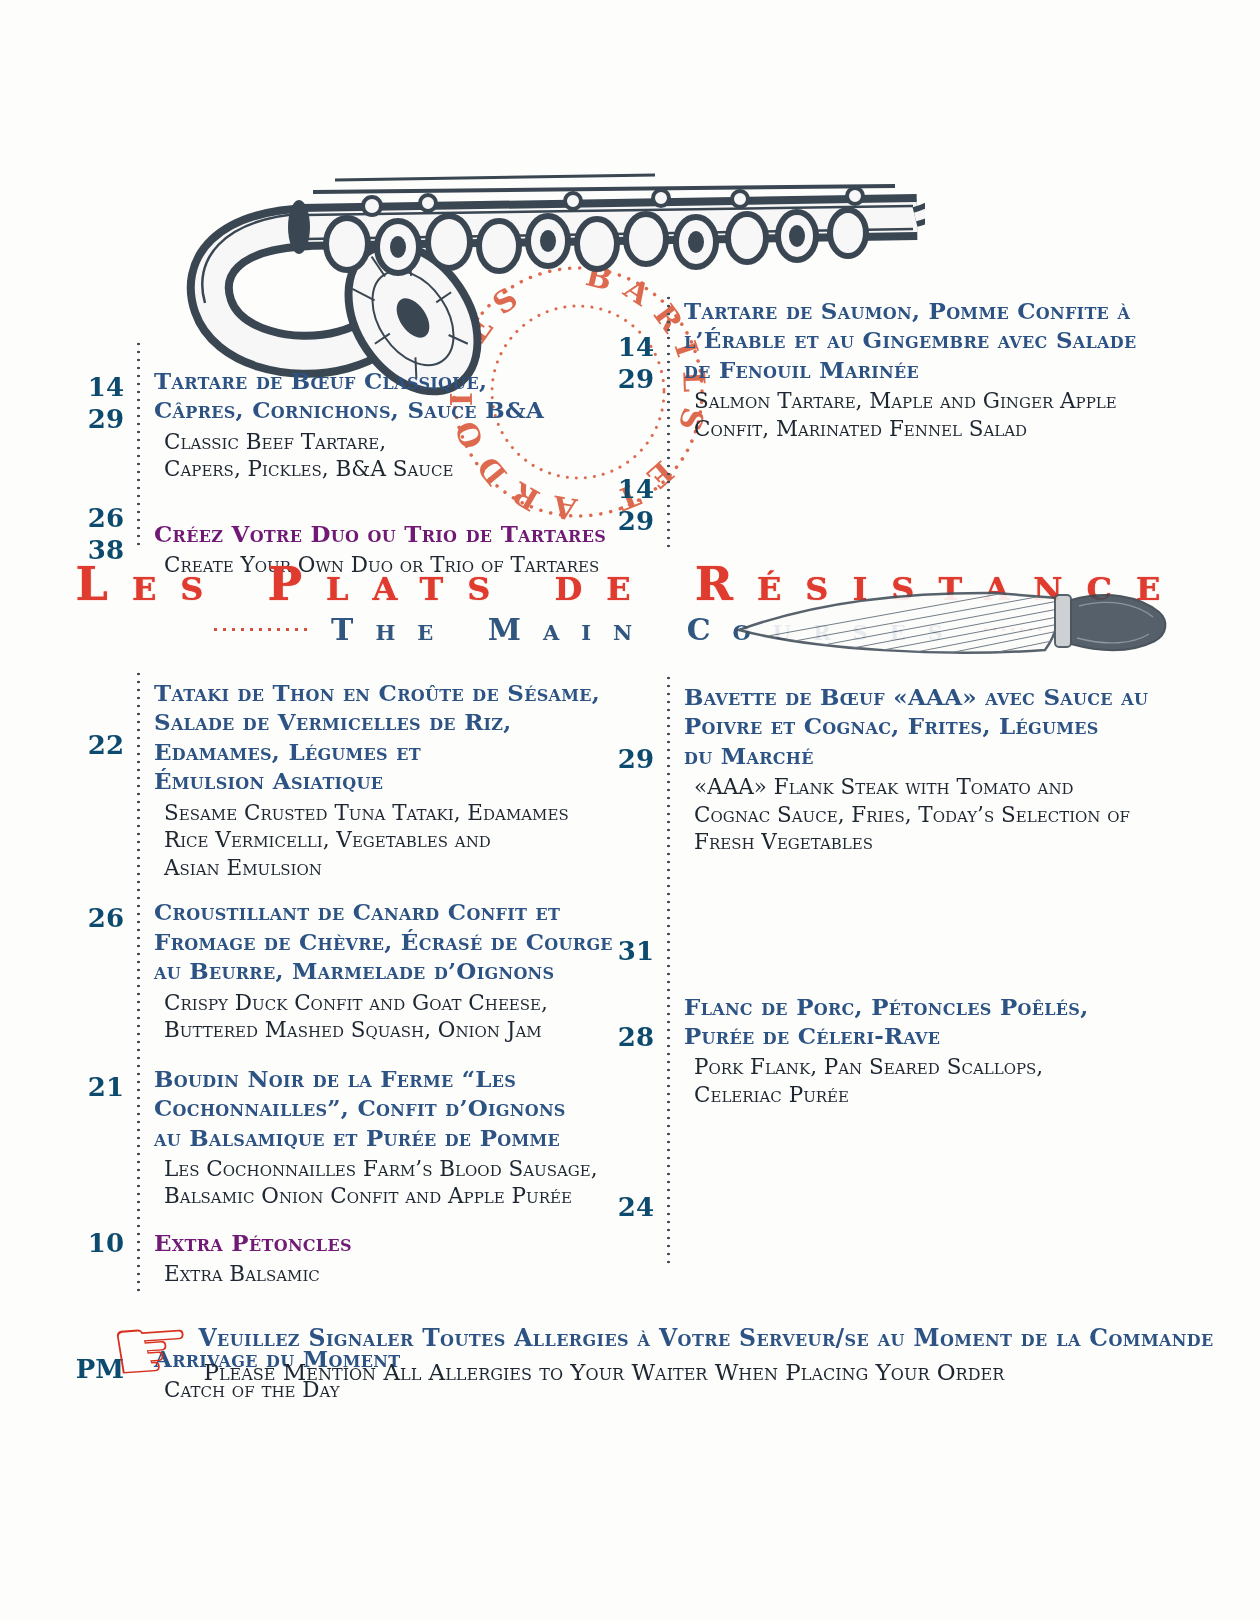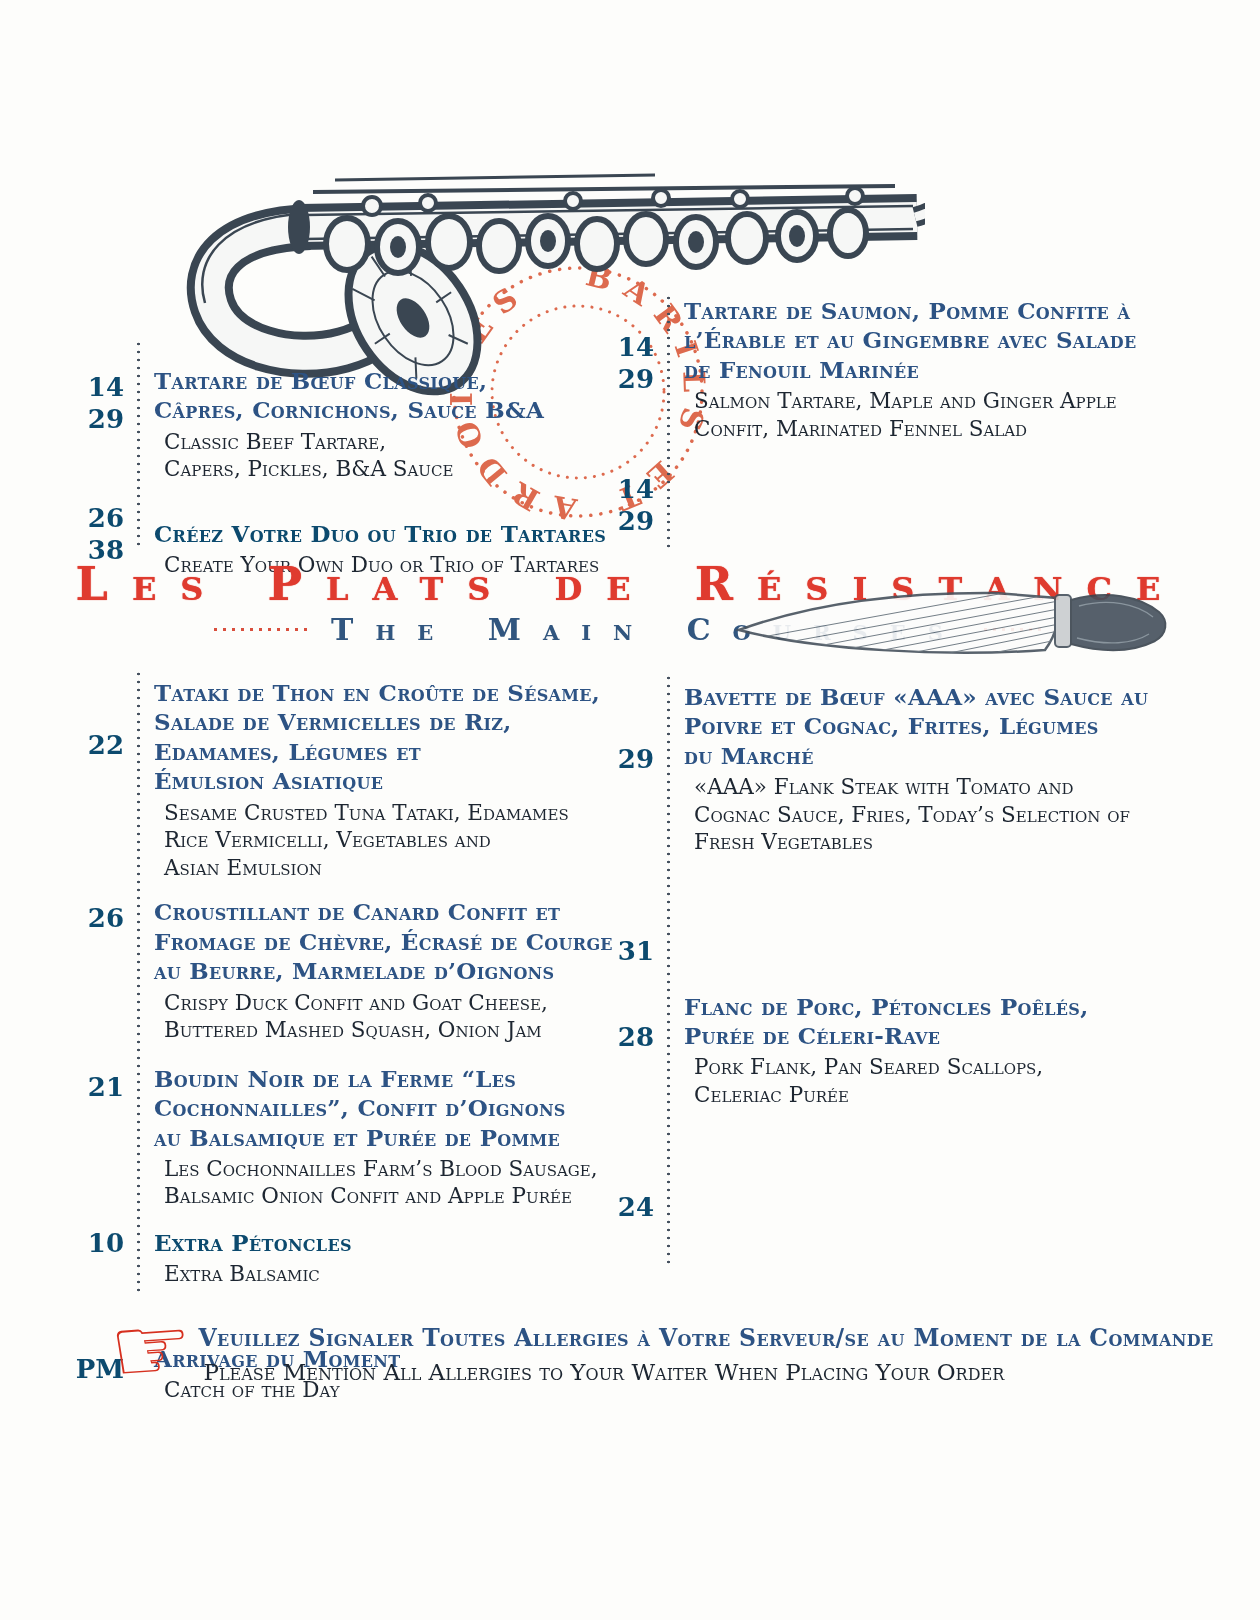--- a/index.html
+++ b/index.html
@@ -16,21 +16,21 @@
   .col{position:absolute; z-index:4;}
   .rail{position:absolute; top:0; bottom:0; left:62px; width:3px;
         background-image:radial-gradient(circle at 1.5px 2px, #44505e 1.1px, rgba(0,0,0,0) 1.6px);
         background-size:3px 8px;}
   .item{display:flex; position:relative;}
   .price{width:62px; padding-right:13px; box-sizing:border-box; text-align:right;
          font-weight:700; font-size:26px; line-height:1.22; color:#0c4a6e; white-space:pre;}
   .body{padding-left:17px; flex:1;}
   .title{font-variant:small-caps; font-weight:700; font-size:23px; line-height:1.28;
          color:#2d5384; white-space:pre; letter-spacing:.3px;}
-  .title.red{color:#0c4a6e;}
+  .title.red{color:#701a75;}
   .desc{font-variant:small-caps; font-weight:500; font-size:21.5px; line-height:1.28;
         color:#1d2631; white-space:pre; padding-left:10px; margin-top:3px;}
   
   .heading{position:absolute; left:0; top:560px; width:1260px; text-align:center; z-index:5;}
   .heading .fr{font-variant:small-caps; font-weight:700; font-size:46px; letter-spacing:24px;
                color:#df3b2f; line-height:1.05; text-shadow:0 0 1px #df3b2f;}
   .heading .sub{display:flex; align-items:center; justify-content:center; margin-top:4px;}
   .heading .en{font-variant:small-caps; font-weight:700; font-size:30px; letter-spacing:22px;
                color:#31567f; margin:0 18px;}
   .leader{display:inline-block; height:5px;

